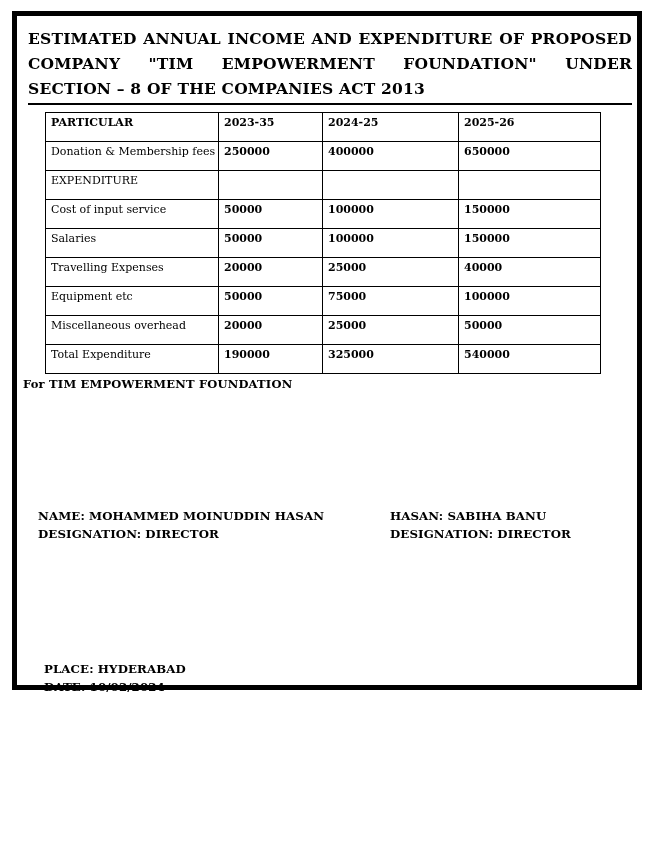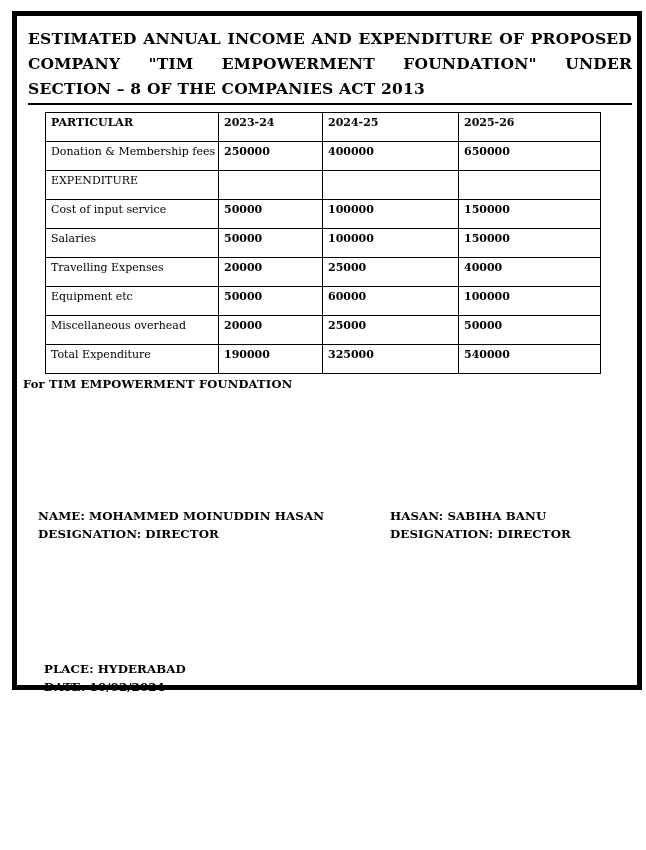--- a/index.html
+++ b/index.html
@@ -100,21 +100,21 @@
     <table class="fin">
       <colgroup>
           <col class="c1">
           <col class="c2">
           <col class="c3">
           <col class="c4">
         </colgroup>
       <tbody>
           <tr>
         <th>PARTICULAR</th>
-        <th>2023-24</th>
+        <th>2023-35</th>
         <th>2024-25</th>
         <th>2025-26</th>
       </tr>
       <tr>
         <td class="lbl">Donation &amp; Membership fees</td>
         <td class="val">250000</td>
         <td class="val">400000</td>
         <td class="val">650000</td>
       </tr>
       <tr>
@@ -137,21 +137,21 @@
       </tr>
       <tr>
         <td class="lbl">Travelling Expenses</td>
         <td class="val">20000</td>
         <td class="val">25000</td>
         <td class="val">40000</td>
       </tr>
       <tr>
         <td class="lbl">Equipment etc</td>
         <td class="val">50000</td>
-        <td class="val">60000</td>
+        <td class="val">75000</td>
         <td class="val">100000</td>
       </tr>
       <tr>
         <td class="lbl">Miscellaneous overhead</td>
         <td class="val">20000</td>
         <td class="val">25000</td>
         <td class="val">50000</td>
       </tr>
       <tr>
         <td class="lbl">Total Expenditure</td>

